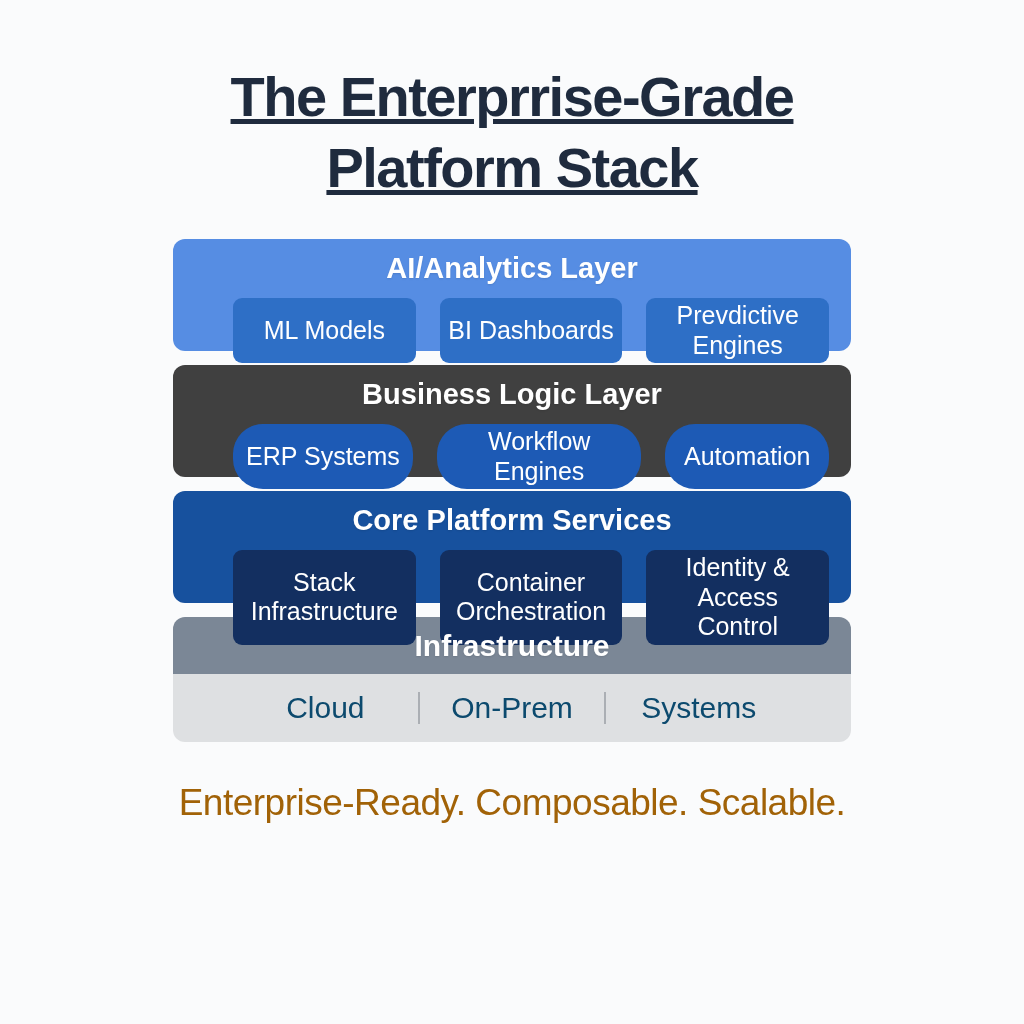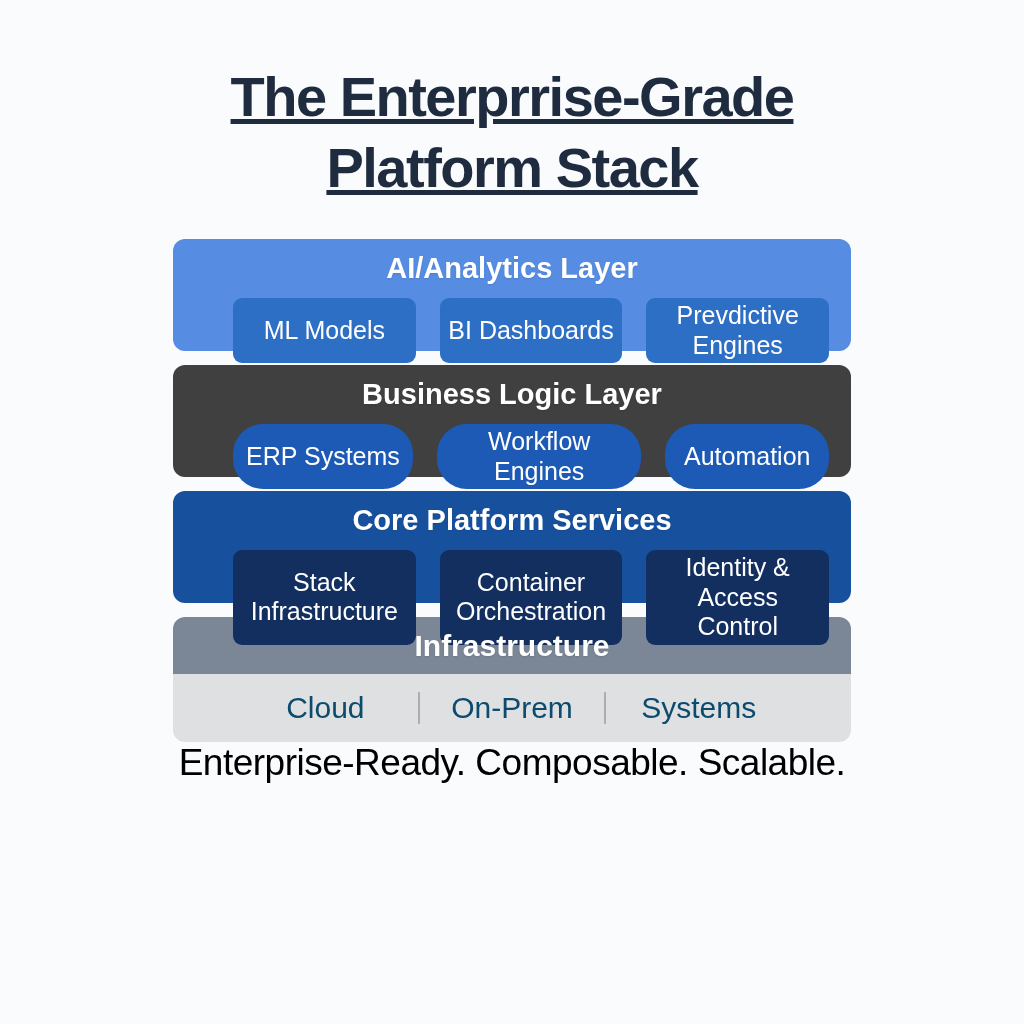--- a/index.html
+++ b/index.html
@@ -101,23 +101,24 @@
     text-align: center;
     font-size: 30px;
     color: #0c4a6e;
   }
   .infra-divider {
     width: 2px;
     height: 32px;
     background: #abafb4;
   }
   .tagline {
+    margin-top: 40px;
     text-align: center;
     font-size: 37px;
-    color: #000000;
+    color: #a16207;
     letter-spacing: -0.5px;
   }
 </style>
 </head>
 <body>
 
 <div class="canvas">
 
   <div class="page-title">
     <div>The Enterprrise-Grade</div>

